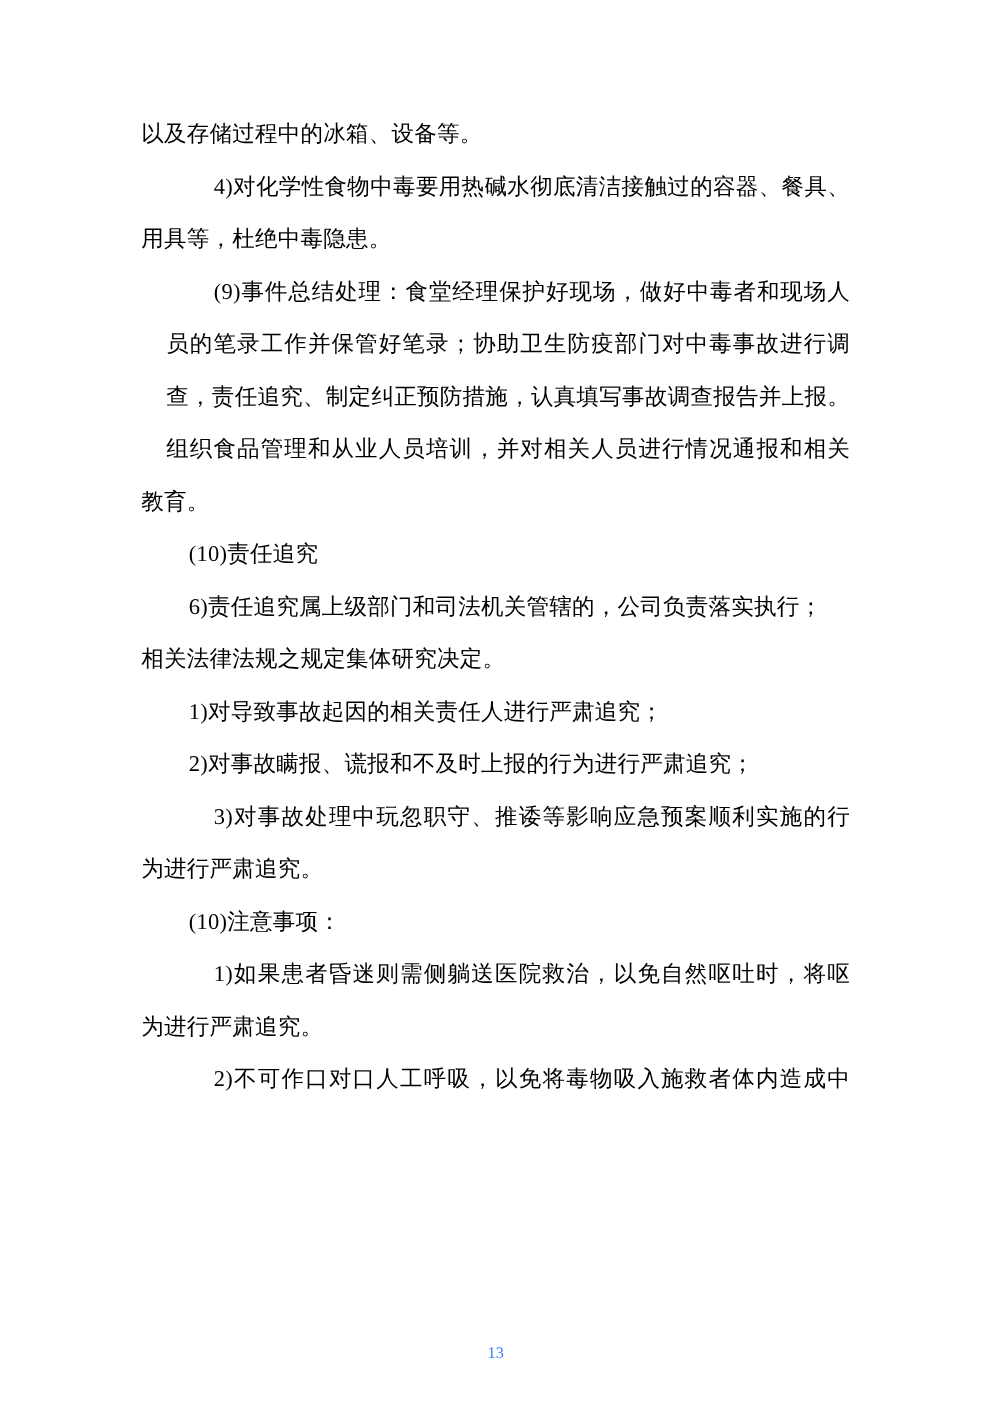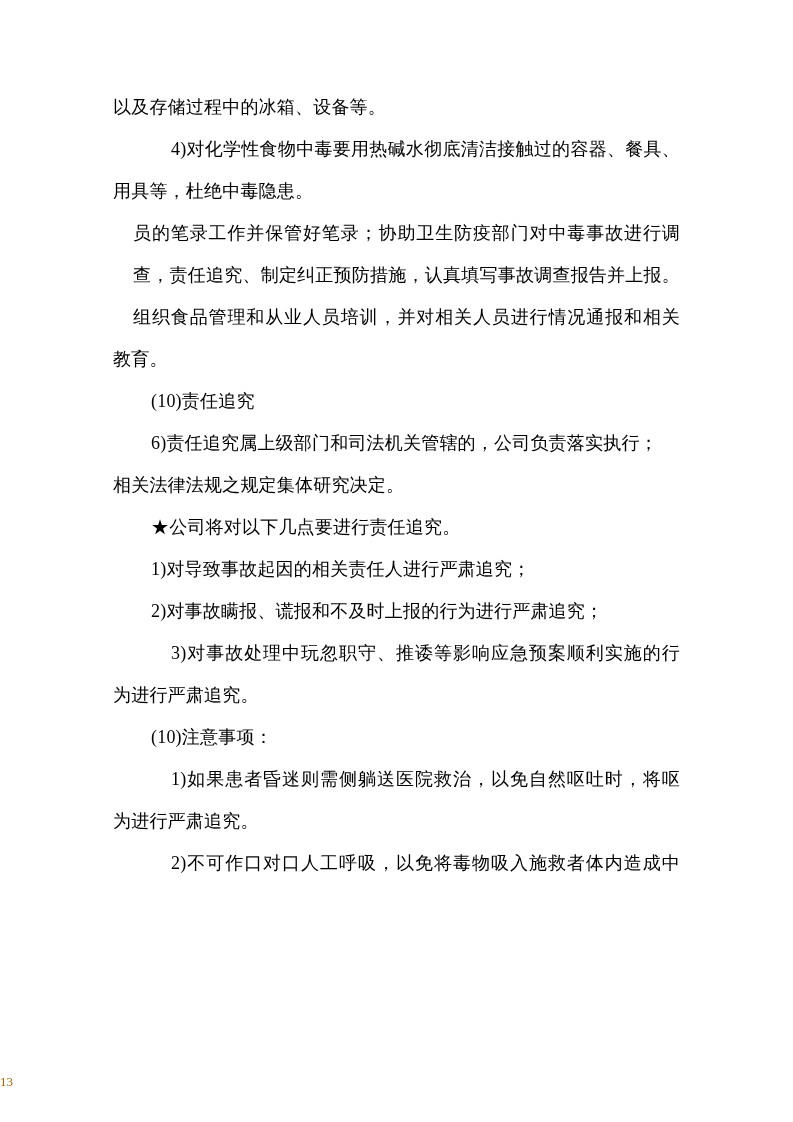--- a/index.html
+++ b/index.html
@@ -42,41 +42,42 @@
   }
   .line.fill.indent {
     padding-left: 0;
     text-indent: 38px;
   }
   .footer {
     position: absolute;
     left: 0;
     right: 0;
     top: 1072px;
+    text-align: center;
     font-size: 13px;
     line-height: 20px;
-    color: #a16207;
+    color: #3b82f6;
   }
 </style>
 </head>
 <body>
 
 <div class="page">
   <div class="content">
       <div class="line">以及存储过程中的冰箱、设备等。</div>
       <div class="line indent fill">4)对化学性食物中毒要用热碱水彻底清洁接触过的容器、餐具、</div>
       <div class="line">用具等，杜绝中毒隐患。</div>
+      <div class="line indent fill">(9)事件总结处理：食堂经理保护好现场，做好中毒者和现场人</div>
       <div class="line fill">员的笔录工作并保管好笔录；协助卫生防疫部门对中毒事故进行调</div>
       <div class="line fill">查，责任追究、制定纠正预防措施，认真填写事故调查报告并上报。</div>
       <div class="line fill">组织食品管理和从业人员培训，并对相关人员进行情况通报和相关</div>
       <div class="line">教育。</div>
       <div class="line indent">(10)责任追究</div>
       <div class="line indent">6)责任追究属上级部门和司法机关管辖的，公司负责落实执行；</div>
       <div class="line">相关法律法规之规定集体研究决定。</div>
-      <div class="line indent">★公司将对以下几点要进行责任追究。</div>
       <div class="line indent">1)对导致事故起因的相关责任人进行严肃追究；</div>
       <div class="line indent">2)对事故瞒报、谎报和不及时上报的行为进行严肃追究；</div>
       <div class="line indent fill">3)对事故处理中玩忽职守、推诿等影响应急预案顺利实施的行</div>
       <div class="line">为进行严肃追究。</div>
       <div class="line indent">(10)注意事项：</div>
       <div class="line indent fill">1)如果患者昏迷则需侧躺送医院救治，以免自然呕吐时，将呕</div>
       <div class="line">为进行严肃追究。</div>
       <div class="line indent fill">2)不可作口对口人工呼吸，以免将毒物吸入施救者体内造成中</div>
     </div>
   <div class="footer">13</div>

